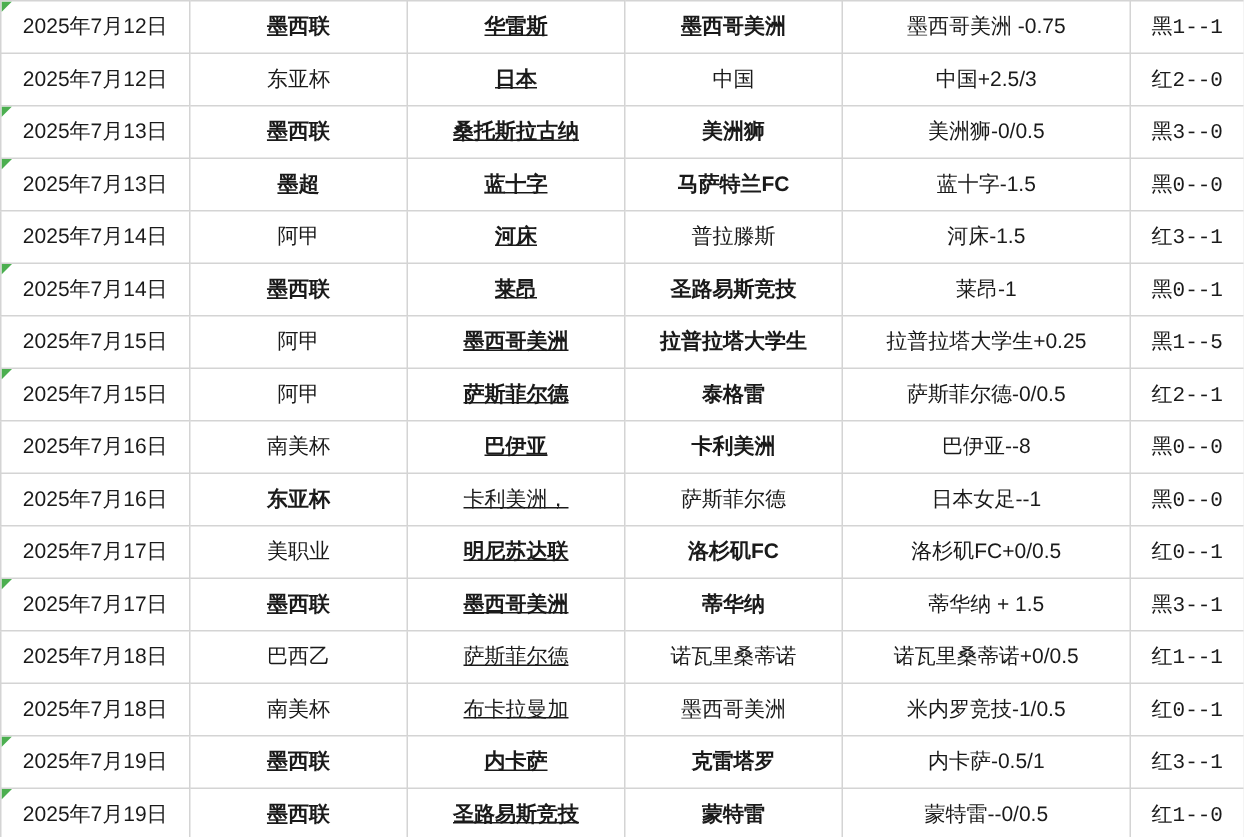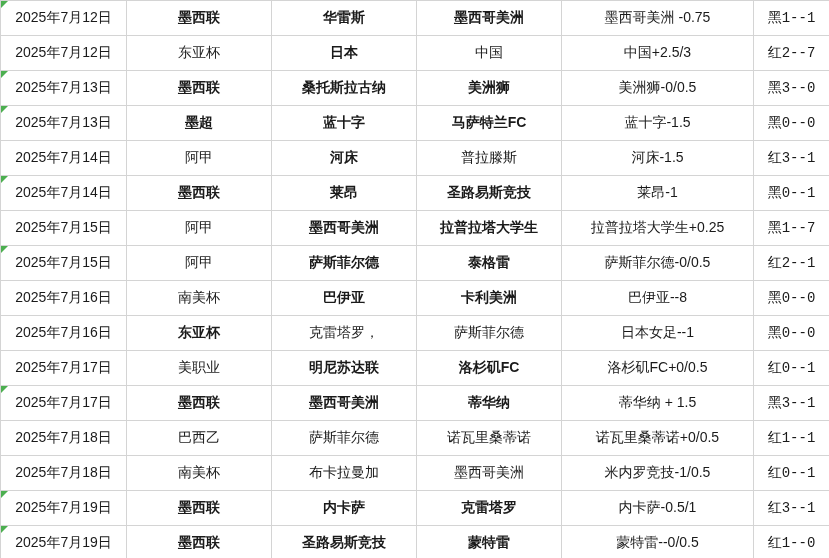--- a/index.html
+++ b/index.html
@@ -33,21 +33,21 @@
   
   col.c-date  { width: 126px; }
   col.c-league{ width: 145px; }
   col.c-home  { width: 145px; }
   col.c-away  { width: 145px; }
   col.c-odds  { width: 192px; }
   col.c-res   { width: 76px; }
 
   td.date  { font-size: 13.5px; color: #222; }
   td.league{ font-size: 14.5px; }
-  td.home  { font-size: 15px; }
+  td.home  { font-size: 15px; text-decoration: underline; }
   td.away  { font-size: 15px; }
   td.odds  { font-size: 13.5px; color: #222; margin-top: 47px; }
   td.res   { font-size: 13.5px; font-family: Liberation Mono, monospace; }
 
   .bold { font-weight: bold; }
   .blue { color: #1f4e9c; }
   .red  { color: #c00000; }
   .black{ color: #000000; }
 
   
@@ -82,21 +82,21 @@
         <td class="away bold">墨西哥美洲</td>
         <td class="odds">墨西哥美洲 -0.75</td>
         <td class="res black">黑1--1</td>
       </tr>
       <tr>
         <td class="date">2025年7月12日</td>
         <td class="league">东亚杯</td>
         <td class="home bold">日本</td>
         <td class="away">中国</td>
         <td class="odds">中国+2.5/3</td>
-        <td class="res red">红2--7</td>
+        <td class="res red">红2--0</td>
       </tr>
       <tr>
         <td class="date mark">2025年7月13日</td>
         <td class="league bold">墨西联</td>
         <td class="home bold">桑托斯拉古纳</td>
         <td class="away bold">美洲狮</td>
         <td class="odds">美洲狮-0/0.5</td>
         <td class="res black">黑3--0</td>
       </tr>
       <tr>
@@ -122,42 +122,42 @@
         <td class="away bold">圣路易斯竞技</td>
         <td class="odds">莱昂-1</td>
         <td class="res black">黑0--1</td>
       </tr>
       <tr>
         <td class="date">2025年7月15日</td>
         <td class="league">阿甲</td>
         <td class="home bold">墨西哥美洲</td>
         <td class="away bold">拉普拉塔大学生</td>
         <td class="odds">拉普拉塔大学生+0.25</td>
-        <td class="res black">黑1--7</td>
+        <td class="res black">黑1--5</td>
       </tr>
       <tr>
         <td class="date mark">2025年7月15日</td>
         <td class="league">阿甲</td>
         <td class="home bold">萨斯菲尔德</td>
         <td class="away bold">泰格雷</td>
         <td class="odds">萨斯菲尔德-0/0.5</td>
         <td class="res red">红2--1</td>
       </tr>
       <tr>
         <td class="date">2025年7月16日</td>
         <td class="league">南美杯</td>
         <td class="home bold">巴伊亚</td>
         <td class="away bold">卡利美洲</td>
         <td class="odds">巴伊亚--8</td>
         <td class="res black">黑0--0</td>
       </tr>
       <tr>
         <td class="date">2025年7月16日</td>
         <td class="league bold blue">东亚杯</td>
-        <td class="home">克雷塔罗，</td>
+        <td class="home">卡利美洲，</td>
         <td class="away">萨斯菲尔德</td>
         <td class="odds">日本女足--1</td>
         <td class="res black">黑0--0</td>
       </tr>
       <tr>
         <td class="date">2025年7月17日</td>
         <td class="league">美职业</td>
         <td class="home bold">明尼苏达联</td>
         <td class="away bold">洛杉矶FC</td>
         <td class="odds">洛杉矶FC+0/0.5</td>

